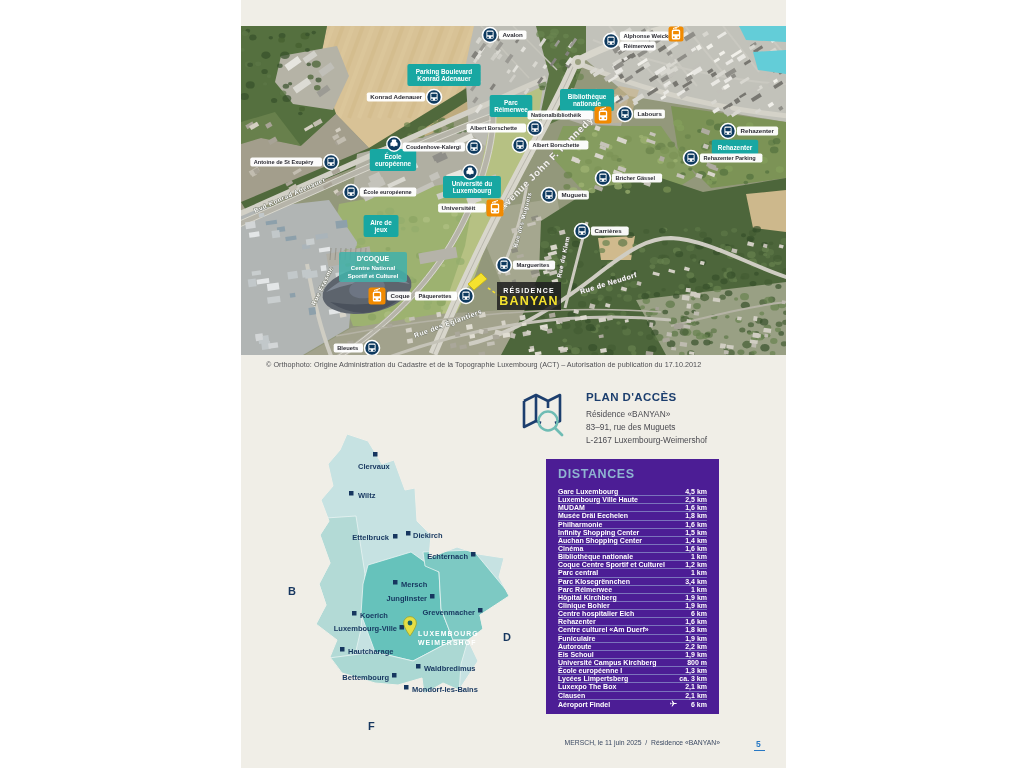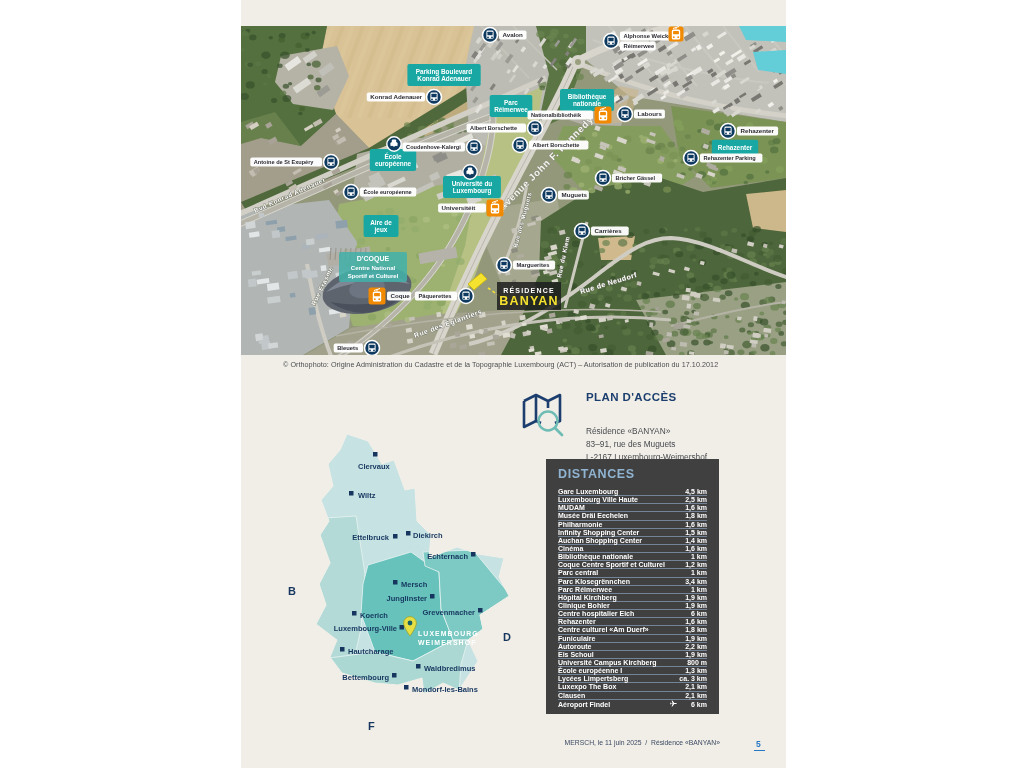--- a/index.html
+++ b/index.html
@@ -1,25 +1,25 @@
 <!DOCTYPE html>
 <html lang="fr"><head><meta charset="utf-8">
 <title>Plan d'accès</title>
 <style>
 *{margin:0;padding:0;box-sizing:border-box;}
 html,body{width:1024px;height:768px;background:#ffffff;font-family:"Liberation Sans",sans-serif;overflow:hidden;}
 .page{position:absolute;left:241px;top:0;width:545px;height:768px;background:#f0eee7;}
 .aerial{position:absolute;left:0;top:26px;display:block;}
-.caption{position:absolute;left:42px;top:360px;width:520px;font-size:7.2px;color:#4e4e52;letter-spacing:0.05px;}
+.caption{position:absolute;left:25px;top:360px;width:520px;font-size:7.2px;color:#4e4e52;letter-spacing:0.05px;}
 .planicon{position:absolute;left:281px;top:392px;}
 .planblock{position:absolute;left:345px;top:391px;}
-.planblock h1{font-size:11.5px;font-weight:700;color:#1c3e6e;letter-spacing:0.4px;margin-bottom:22px;}
+.planblock h1{font-size:11.5px;font-weight:700;color:#1c3e6e;letter-spacing:0.4px;margin-bottom:5px;}
 .planblock p{font-size:8.3px;color:#4a4a50;line-height:13px;}
 .luxmap{position:absolute;left:20px;top:424px;}
-.dist{position:absolute;left:305px;top:459px;width:173px;height:255px;background:#404040;padding:8px 12px 0 12px;}
+.dist{position:absolute;left:305px;top:459px;width:173px;height:255px;background:#4c1d95;padding:8px 12px 0 12px;}
 .dist h2{font-size:12.5px;font-weight:700;color:#8fb3d1;letter-spacing:0.6px;margin-bottom:7px;}
 .drow{display:flex;justify-content:space-between;align-items:baseline;font-size:7px;font-weight:700;color:#ffffff;height:8.15px;line-height:8.15px;border-bottom:0.5px solid rgba(160,185,220,0.55);}
 .drow.last{border-bottom:none;}
 .dn{white-space:nowrap;}
 .dv{white-space:nowrap;margin-left:auto;}
 .plane{margin-left:auto;padding-right:14px;display:flex;align-items:center;}
 .drow .plane + .dv{margin-left:0;}
 .footer{position:absolute;left:0;top:739px;width:545px;font-size:6.8px;color:#3c4a63;}
 .footer .ftext{position:absolute;right:66px;white-space:nowrap;}
 .footer .pnum{position:absolute;left:515px;top:0px;font-size:8.5px;font-weight:700;color:#2778c4;}

